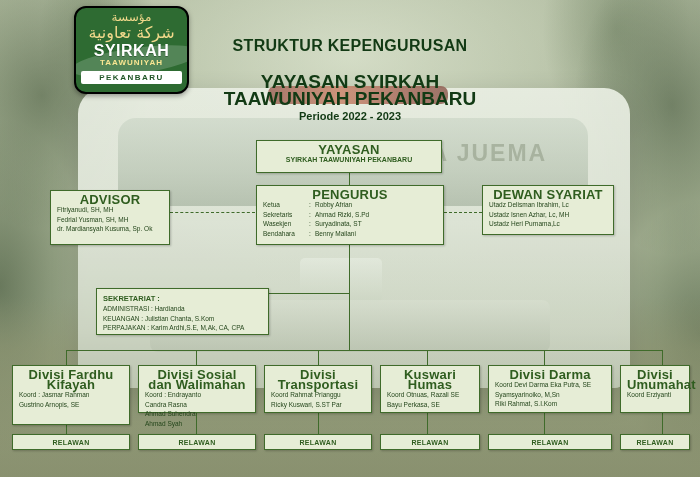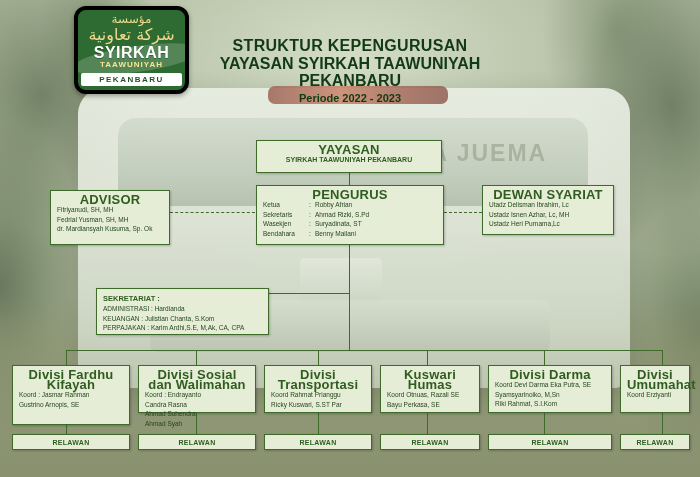--- a/index.html
+++ b/index.html
@@ -117,21 +117,21 @@
 
   
   .logo {
     position: absolute;
     left: 74px;
     top: 6px;
     width: 115px;
     height: 88px;
     border-radius: 12px;
     background: #2e6b32;
-    border: 4px solid #000000;
+    border: 2px solid #000000;
     box-shadow: 0 2px 5px rgba(0,0,0,.35);
     display: flex;
     flex-direction: column;
     align-items: center;
     justify-content: flex-start;
     padding-top: 3px;
     box-sizing: border-box;
     overflow: hidden;
   }
   .logo-arabic {
@@ -193,24 +193,24 @@
     text-align: center;
     color: #123a14;
   }
   .title-1 {
     font-size: 16px;
     font-weight: bold;
     letter-spacing: .3px;
     line-height: 19px;
   }
   .title-2 {
-    font-size: 16px;
+    font-size: 19px;
     font-weight: bold;
     line-height: 17px;
-    margin-top: 0;
+    margin-top: 18px;
   }
   .title-3 {
     font-size: 11px;
     font-weight: bold;
     line-height: 14px;
     margin-top: 2px;
   }
 
   
   .box {

